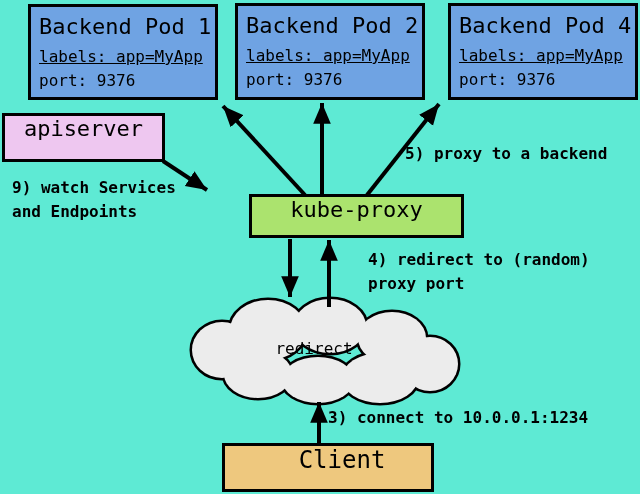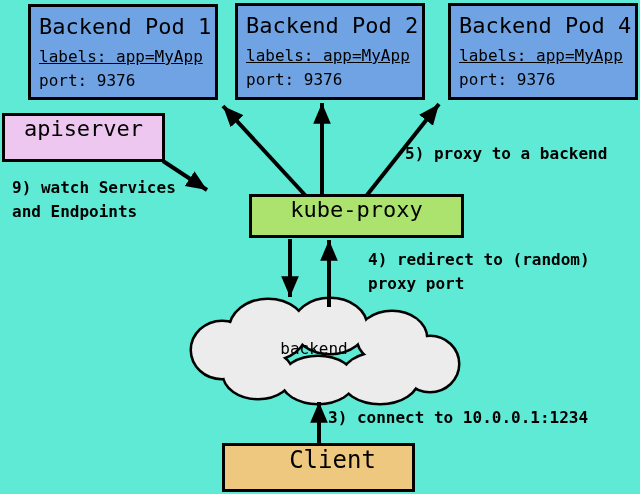--- a/index.html
+++ b/index.html
@@ -26,21 +26,21 @@
   }
   .cloud-label {
     position: absolute; z-index: 3; left: 224px; top: 339px; width: 180px;
     text-align: center; font-size: 16px;
   }
   #pod1 { left: 28px;  top: 4px; width: 190px; height: 96px; }
   #pod2 { left: 235px; top: 3px; width: 190px; height: 97px; }
   #pod3 { left: 448px; top: 3px; width: 190px; height: 97px; }
   #apiserver  { left: 2px;   top: 113px; width: 163px; height: 49px; }
   #kube-proxy { left: 210px; top: 194px; width: 215px; height: 44px; margin-left: 39px; }
-  #client     { left: 222px; top: 443px; width: 193px; height: 49px; padding-left: 28px; }
+  #client     { left: 222px; top: 443px; width: 212px; height: 49px; padding-left: 28px; }
   #ann1 { left: 12px;  top: 176px; }
   #ann2 { left: 62px;  top: 246px; }
   #ann3 { left: 328px; top: 406px; }
   #ann4 { left: 368px; top: 248px; }
   #ann5 { left: 405px; top: 142px; }
 </style>
 </head>
 <body>
 
 <div class="stage">
@@ -105,21 +105,21 @@
   </div>
 
   <div id="apiserver" class="box center-box" style="background-color: rgb(238, 199, 240);">
     <span class="node-label-lg">apiserver</span>
   </div>
 
   <div id="kube-proxy" class="box center-box" style="background-color: rgb(171, 227, 110);">
     <span class="node-label-lg">kube-proxy</span>
   </div>
 
-  <div class="cloud-label">backend</div>
+  <div class="cloud-label">redirect</div>
 
   <div id="client" class="box center-box" style="background-color: rgb(238, 200, 126);">
     <span class="node-label-xl">Client</span>
   </div>
 
   <div id="ann1" class="annotation">9) watch Services
 and Endpoints</div>
   <div id="ann3" class="annotation">3) connect to 10.0.0.1:1234</div>
   <div id="ann4" class="annotation">4) redirect to (random)
 proxy port</div>

